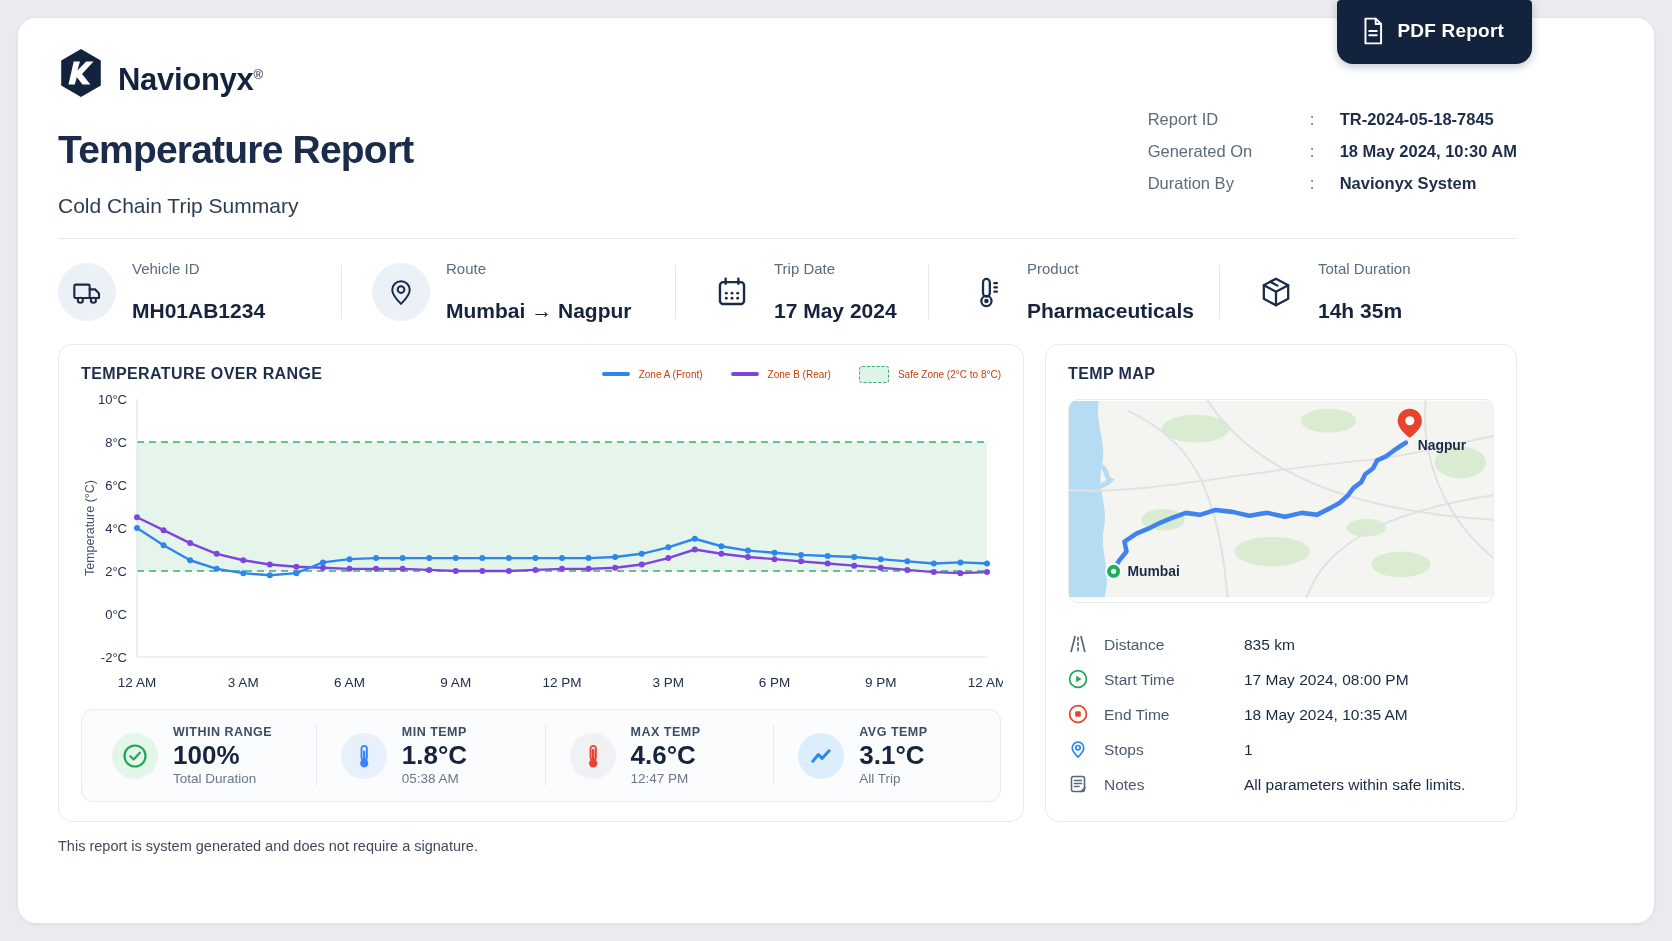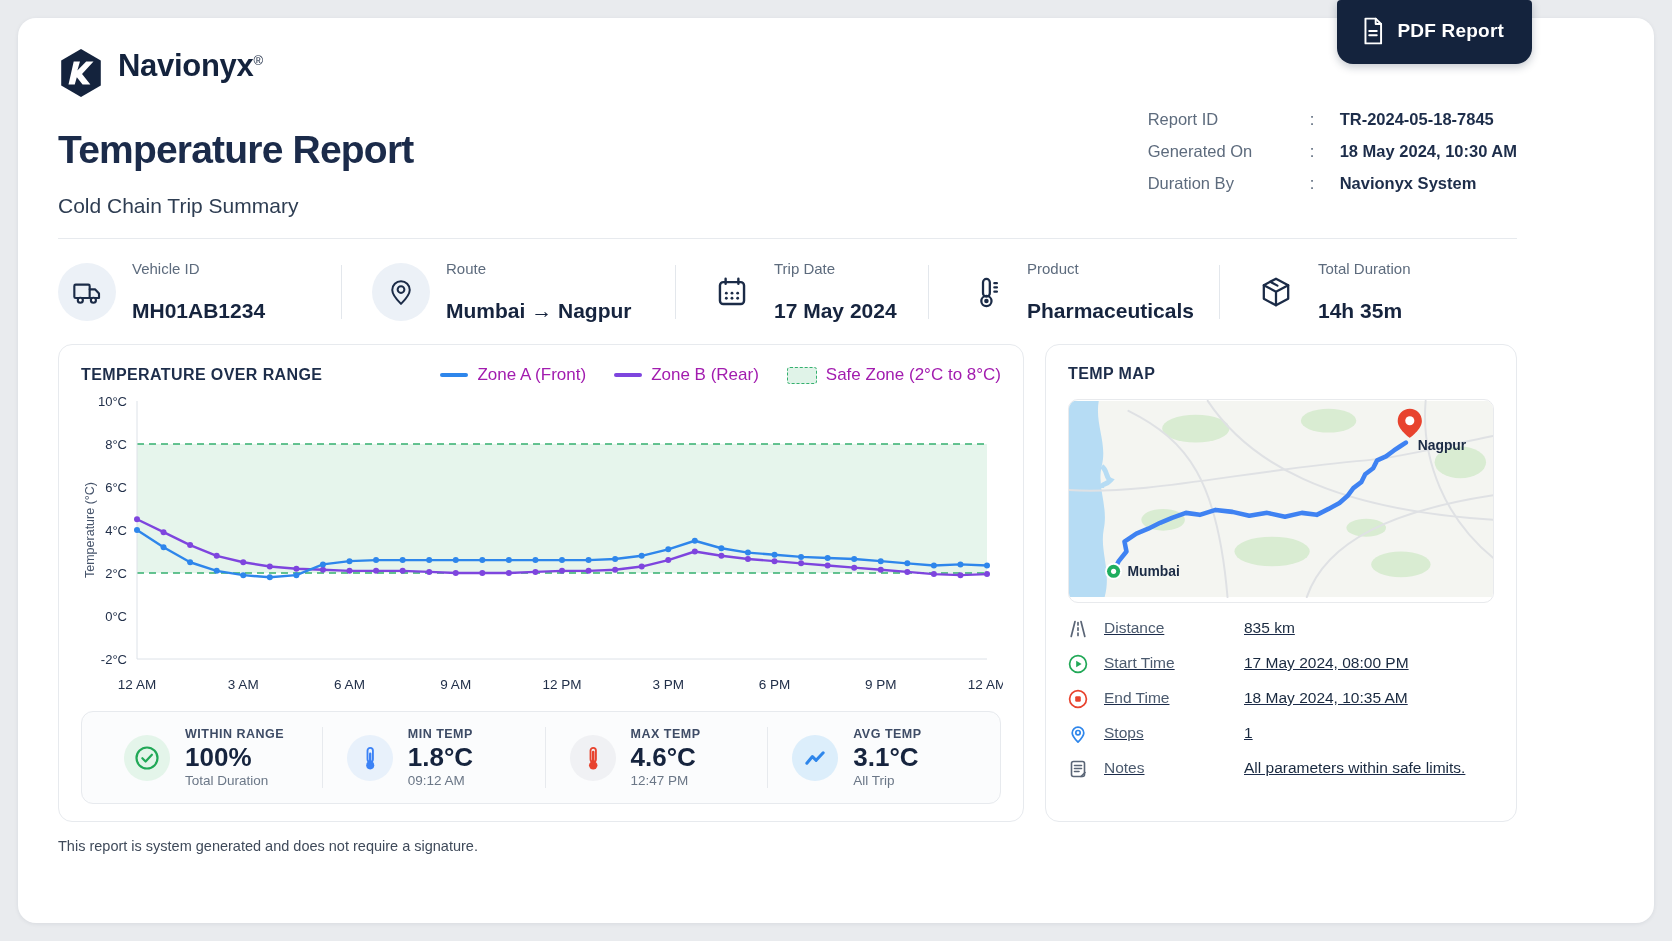--- a/index.html
+++ b/index.html
@@ -20,21 +20,21 @@
     background:#14233d; color:#fff; border:none; cursor:pointer;
     display:flex; align-items:center; gap:13px;
     padding:17px 28px 19px 24px;
     border-radius:4px 4px 16px 16px;
     font-family:"Liberation Sans",sans-serif;
     font-size:19px; font-weight:700; letter-spacing:.2px;
     box-shadow:0 3px 8px rgba(20,35,61,.25);
   }
   .content { padding:30px 0 0 40px; width:1539px; }
   .header-row { display:flex; justify-content:space-between; width:1459px; }
-  .brand-row { display:flex; align-items:flex-start; gap:14px; margin-bottom:30px; }
+  .brand-row { display:flex; align-items:flex-end; gap:14px; margin-bottom:30px; }
   .brand-name { font-size:31px; font-weight:700; color:#14233d; letter-spacing:-.3px; }
   .reg { font-size:13px; vertical-align:super; font-weight:400; }
   .page-title { font-size:39px; font-weight:700; color:#1b2b4a; letter-spacing:-.8px; margin-bottom:22px; }
   .subtitle { font-size:21px; color:#2e3d52; margin-bottom:20px; }
   .meta-block { margin-top:62px; font-size:16.5px; }
   .meta-row { display:flex; margin-bottom:13px; }
   .meta-label { width:162px; color:#5d6b7d; }
   .meta-colon { width:30px; color:#5d6b7d; }
   .meta-value { color:#1d2d4a; font-weight:600; }
   .divider { height:1px; background:#e7eaee; width:1459px; }
@@ -47,45 +47,45 @@
     display:flex; align-items:center; justify-content:center; flex:none; }
   .icon-plain { width:52px; height:52px; display:flex; align-items:center; justify-content:center; flex:none; }
   .info-label { font-size:15px; color:#5d6b7d; margin-bottom:22px; }
   .info-value { font-size:21px; font-weight:700; color:#16243e; white-space:nowrap; }
   .main-row { display:flex; gap:21px; width:1459px; }
   .panel { border:1px solid #e7eaee; border-radius:14px; padding:20px 22px; background:#fff; }
   .chart-card { width:966px; height:478px; }
   .route-card { width:472px; height:478px; }
   .chart-head { display:flex; justify-content:space-between; align-items:center; }
   .panel-title { font-size:16px; font-weight:700; color:#1d2d4a; letter-spacing:.4px; }
-  .legend { display:flex; gap:28px; align-items:center; font-size:17px; color:#a21caf; }
+  .legend { display:flex; gap:28px; align-items:center; font-size:10px; color:#c2410c; }
   .legend-item { display:flex; align-items:center; gap:9px; cursor:pointer; }
   .sw-line { width:28px; height:3.5px; border-radius:2px; }
   .sw-a { background:#2e86eb; } .sw-b { background:#7e45de; }
   .sw-zone { width:30px; height:17px; border:1.6px dashed #35b06f;
     background:rgba(62,180,110,.16); border-radius:3px; }
   #temp-chart { display:block; margin-top:4px; }
   #temp-chart text { font-family:"Liberation Sans",sans-serif; }
   .tick { font-size:13px; fill:#22304a; }
   .xtick { font-size:13.5px; fill:#22304a; }
   .axis-label { font-size:12.5px; fill:#45536a; }
   .stats-row { display:flex; border:1px solid #e7eaee; background:#fbfcfd;
-    border-radius:12px; padding:15px 18px; margin-top:4px;gap:8px; }
+    border-radius:12px; padding:15px 6px; margin-top:4px;gap:8px; }
   .stat { flex:1; display:flex; align-items:center; gap:15px; padding-left:24px; }
   .stat + .stat { border-left:1px solid #e7eaee; }
   .stat-icon { width:46px; height:46px; border-radius:50%; display:flex;
     align-items:center; justify-content:center; flex:none; }
   .bg-green { background:#e4f5ea; } .bg-blue { background:#e8f1fb; }
   .bg-gray { background:#f0f1f4; } .bg-sky { background:#dceefb; }
   .stat-label { font-size:12.5px; font-weight:700; color:#3e4c66; letter-spacing:.5px; margin-bottom:2px;}
   .stat-value { font-size:26px; font-weight:800; color:#16243e; line-height:1.12; }
   .stat-sub { font-size:13.5px; color:#6b7787; margin-top:1px; }
   .map-box { margin-top:16px; border-radius:10px; overflow:hidden; border:1px solid #e8eaed; }
   .details { margin-top:16px; }
-  .detail-row { display:flex; align-items:flex-start; height:35px;text-decoration:underline; }
+  .detail-row { display:flex; align-items:flex-end; height:35px; }
   .detail-icon { width:20px; height:20px; margin-right:16px; flex:none; display:flex; align-items:center; }
   .detail-label { width:140px; font-size:15.5px; color:#4b5a6e; }
   .detail-value { font-size:15.5px; color:#19293f; font-weight:500; }
   .footer { margin-top:16px; font-size:14.5px; color:#3f4a5a; }
   .map-label { font-size:14px; font-weight:700; fill:#1b2b45; }
 </style>
 </head>
 <body>
 
 <button class="pdf-btn">
@@ -348,21 +348,21 @@
           <div class="stat-icon bg-blue">
             <svg width="26" height="26" viewBox="0 0 24 24" fill="none">
               <rect x="9.7" y="2.6" width="5" height="13" rx="2.5" stroke="#3b82f6" stroke-width="1.7"></rect>
               <path d="M12.2 8 V15.6" stroke="#3b82f6" stroke-width="2.2" stroke-linecap="round"></path>
               <circle cx="12.2" cy="18.8" r="3.7" fill="#3b82f6"></circle>
             </svg>
           </div>
           <div>
             <div class="stat-label">MIN TEMP</div>
             <div class="stat-value">1.8°C</div>
-            <div class="stat-sub">09:12 AM</div>
+            <div class="stat-sub">05:38 AM</div>
           </div>
         </div>
         <div class="stat">
           <div class="stat-icon bg-gray">
             <svg width="26" height="26" viewBox="0 0 24 24" fill="none">
               <rect x="9.7" y="2.6" width="5" height="13" rx="2.5" stroke="#e8432e" stroke-width="1.7"></rect>
               <path d="M12.2 6.5 V15.6" stroke="#e8432e" stroke-width="2.4" stroke-linecap="round"></path>
               <circle cx="12.2" cy="18.8" r="3.9" fill="#e8432e"></circle>
             </svg>
           </div>

